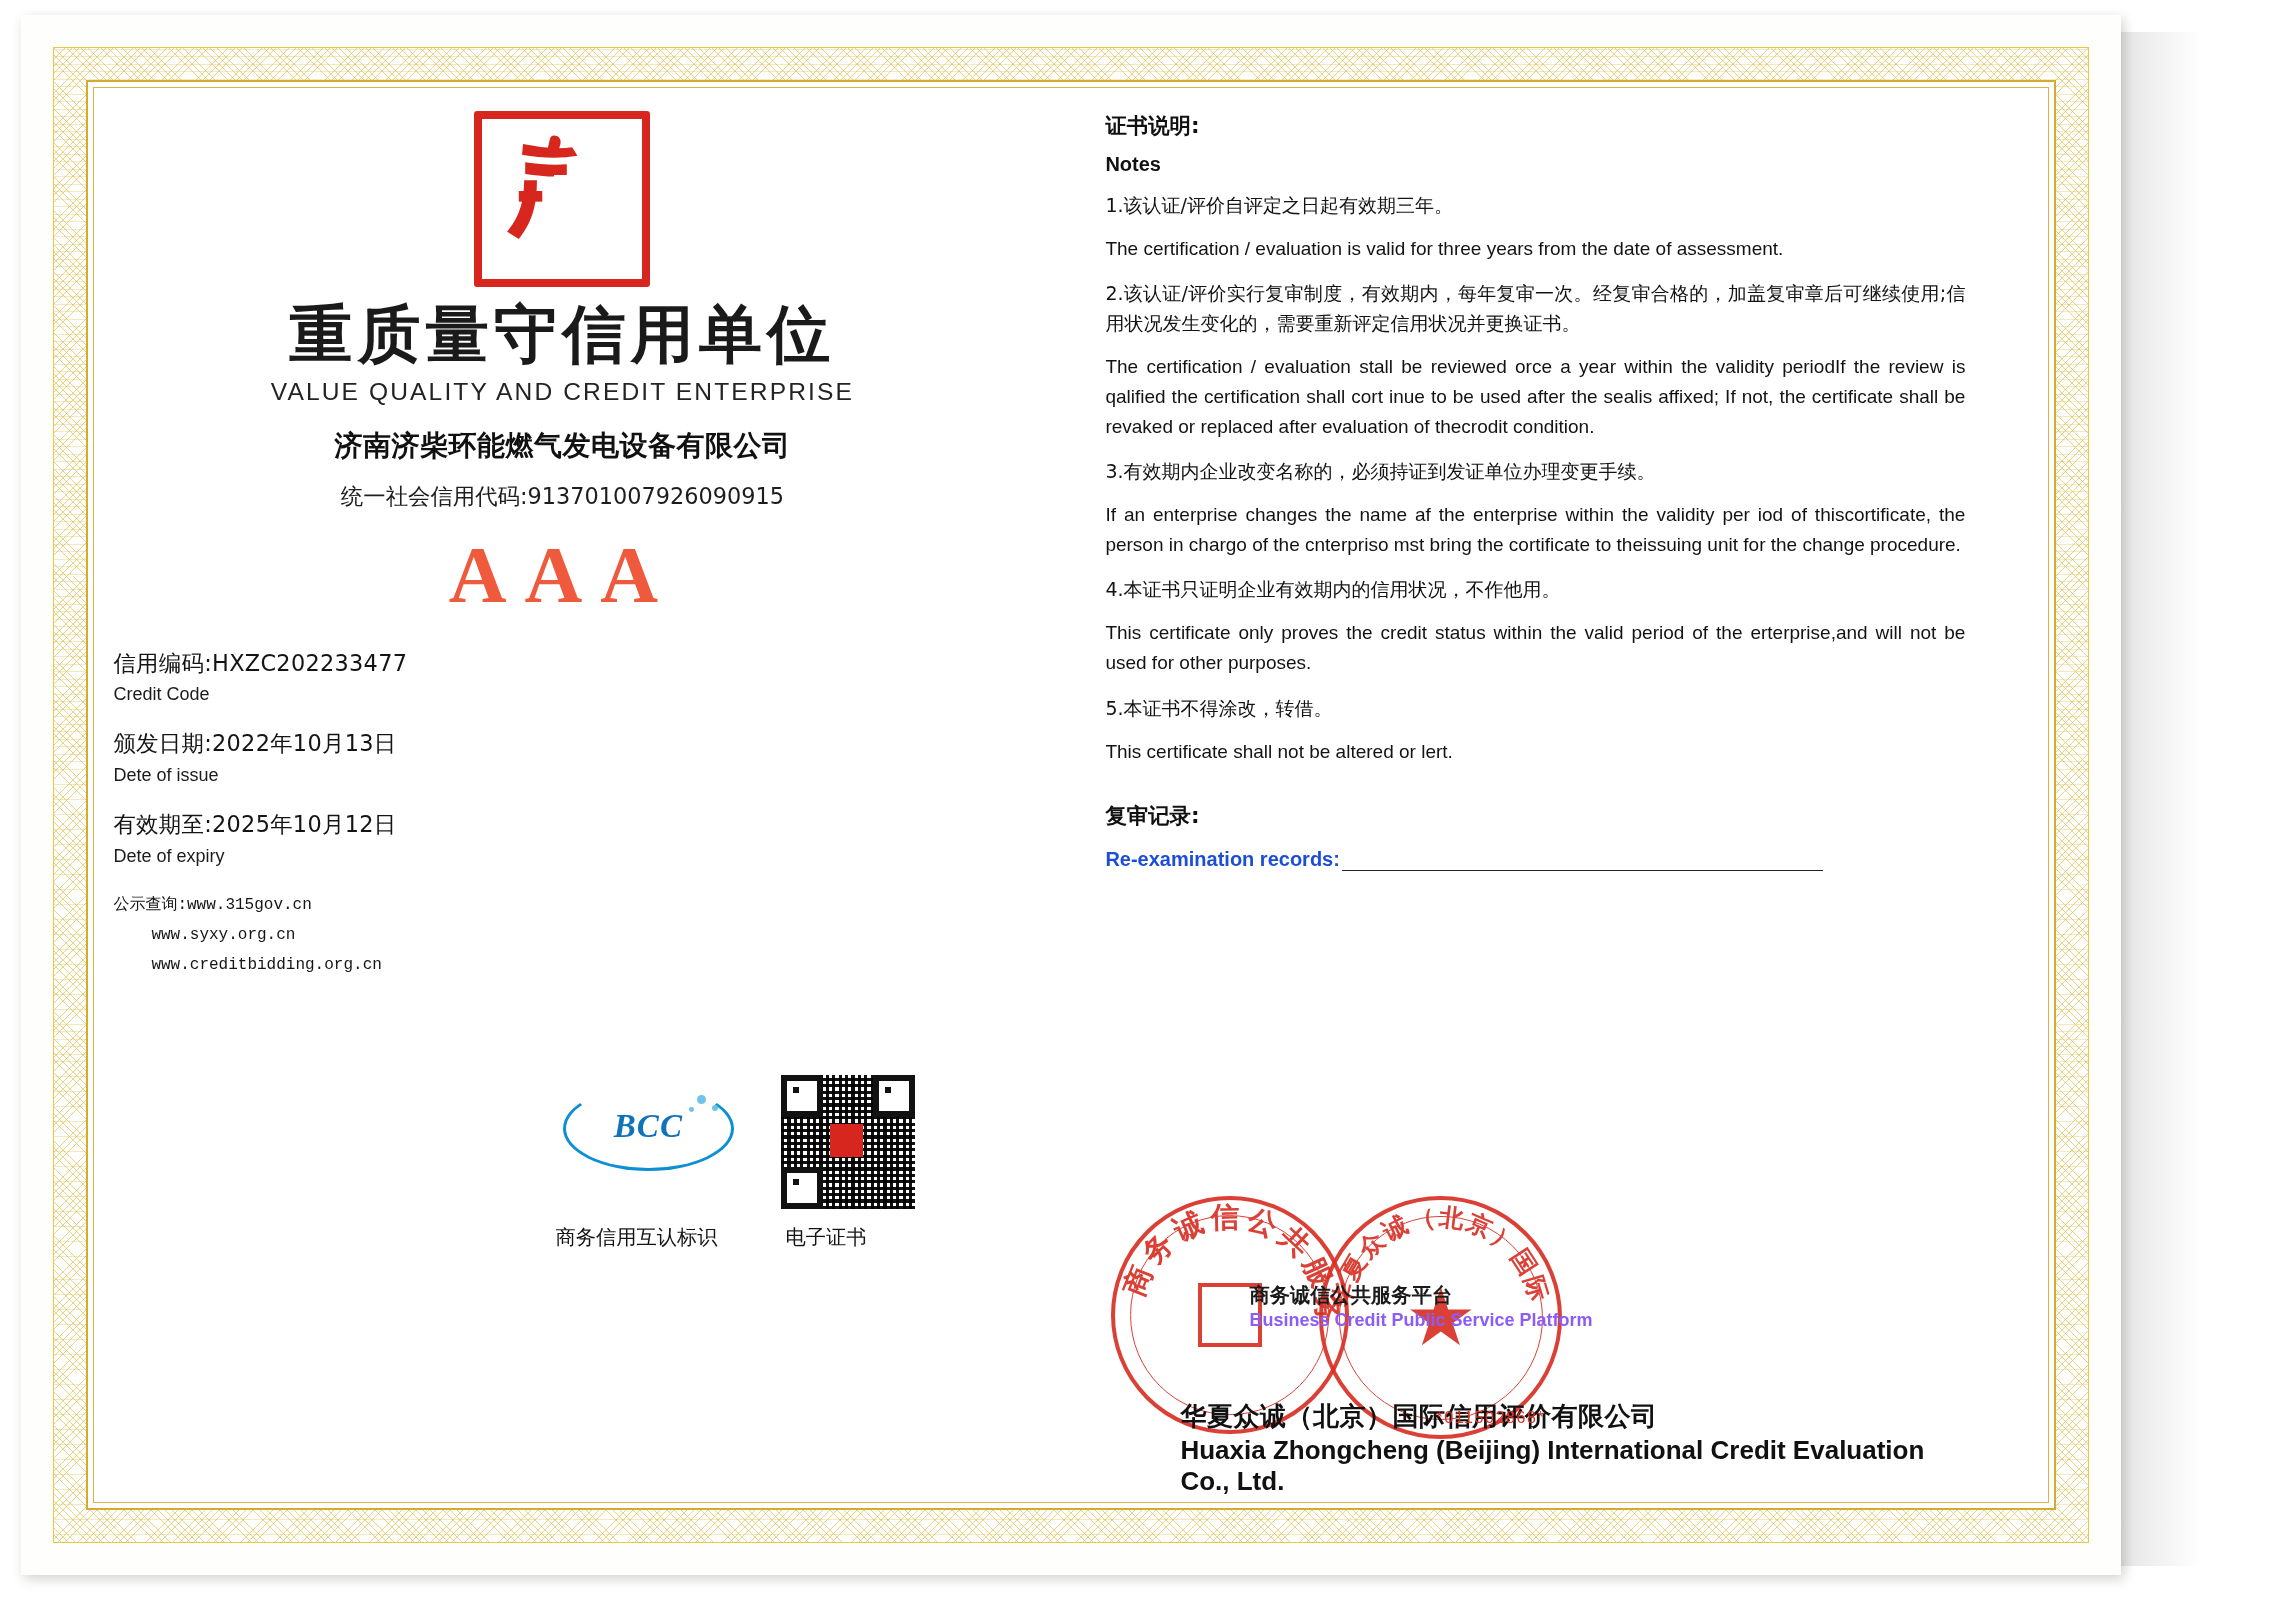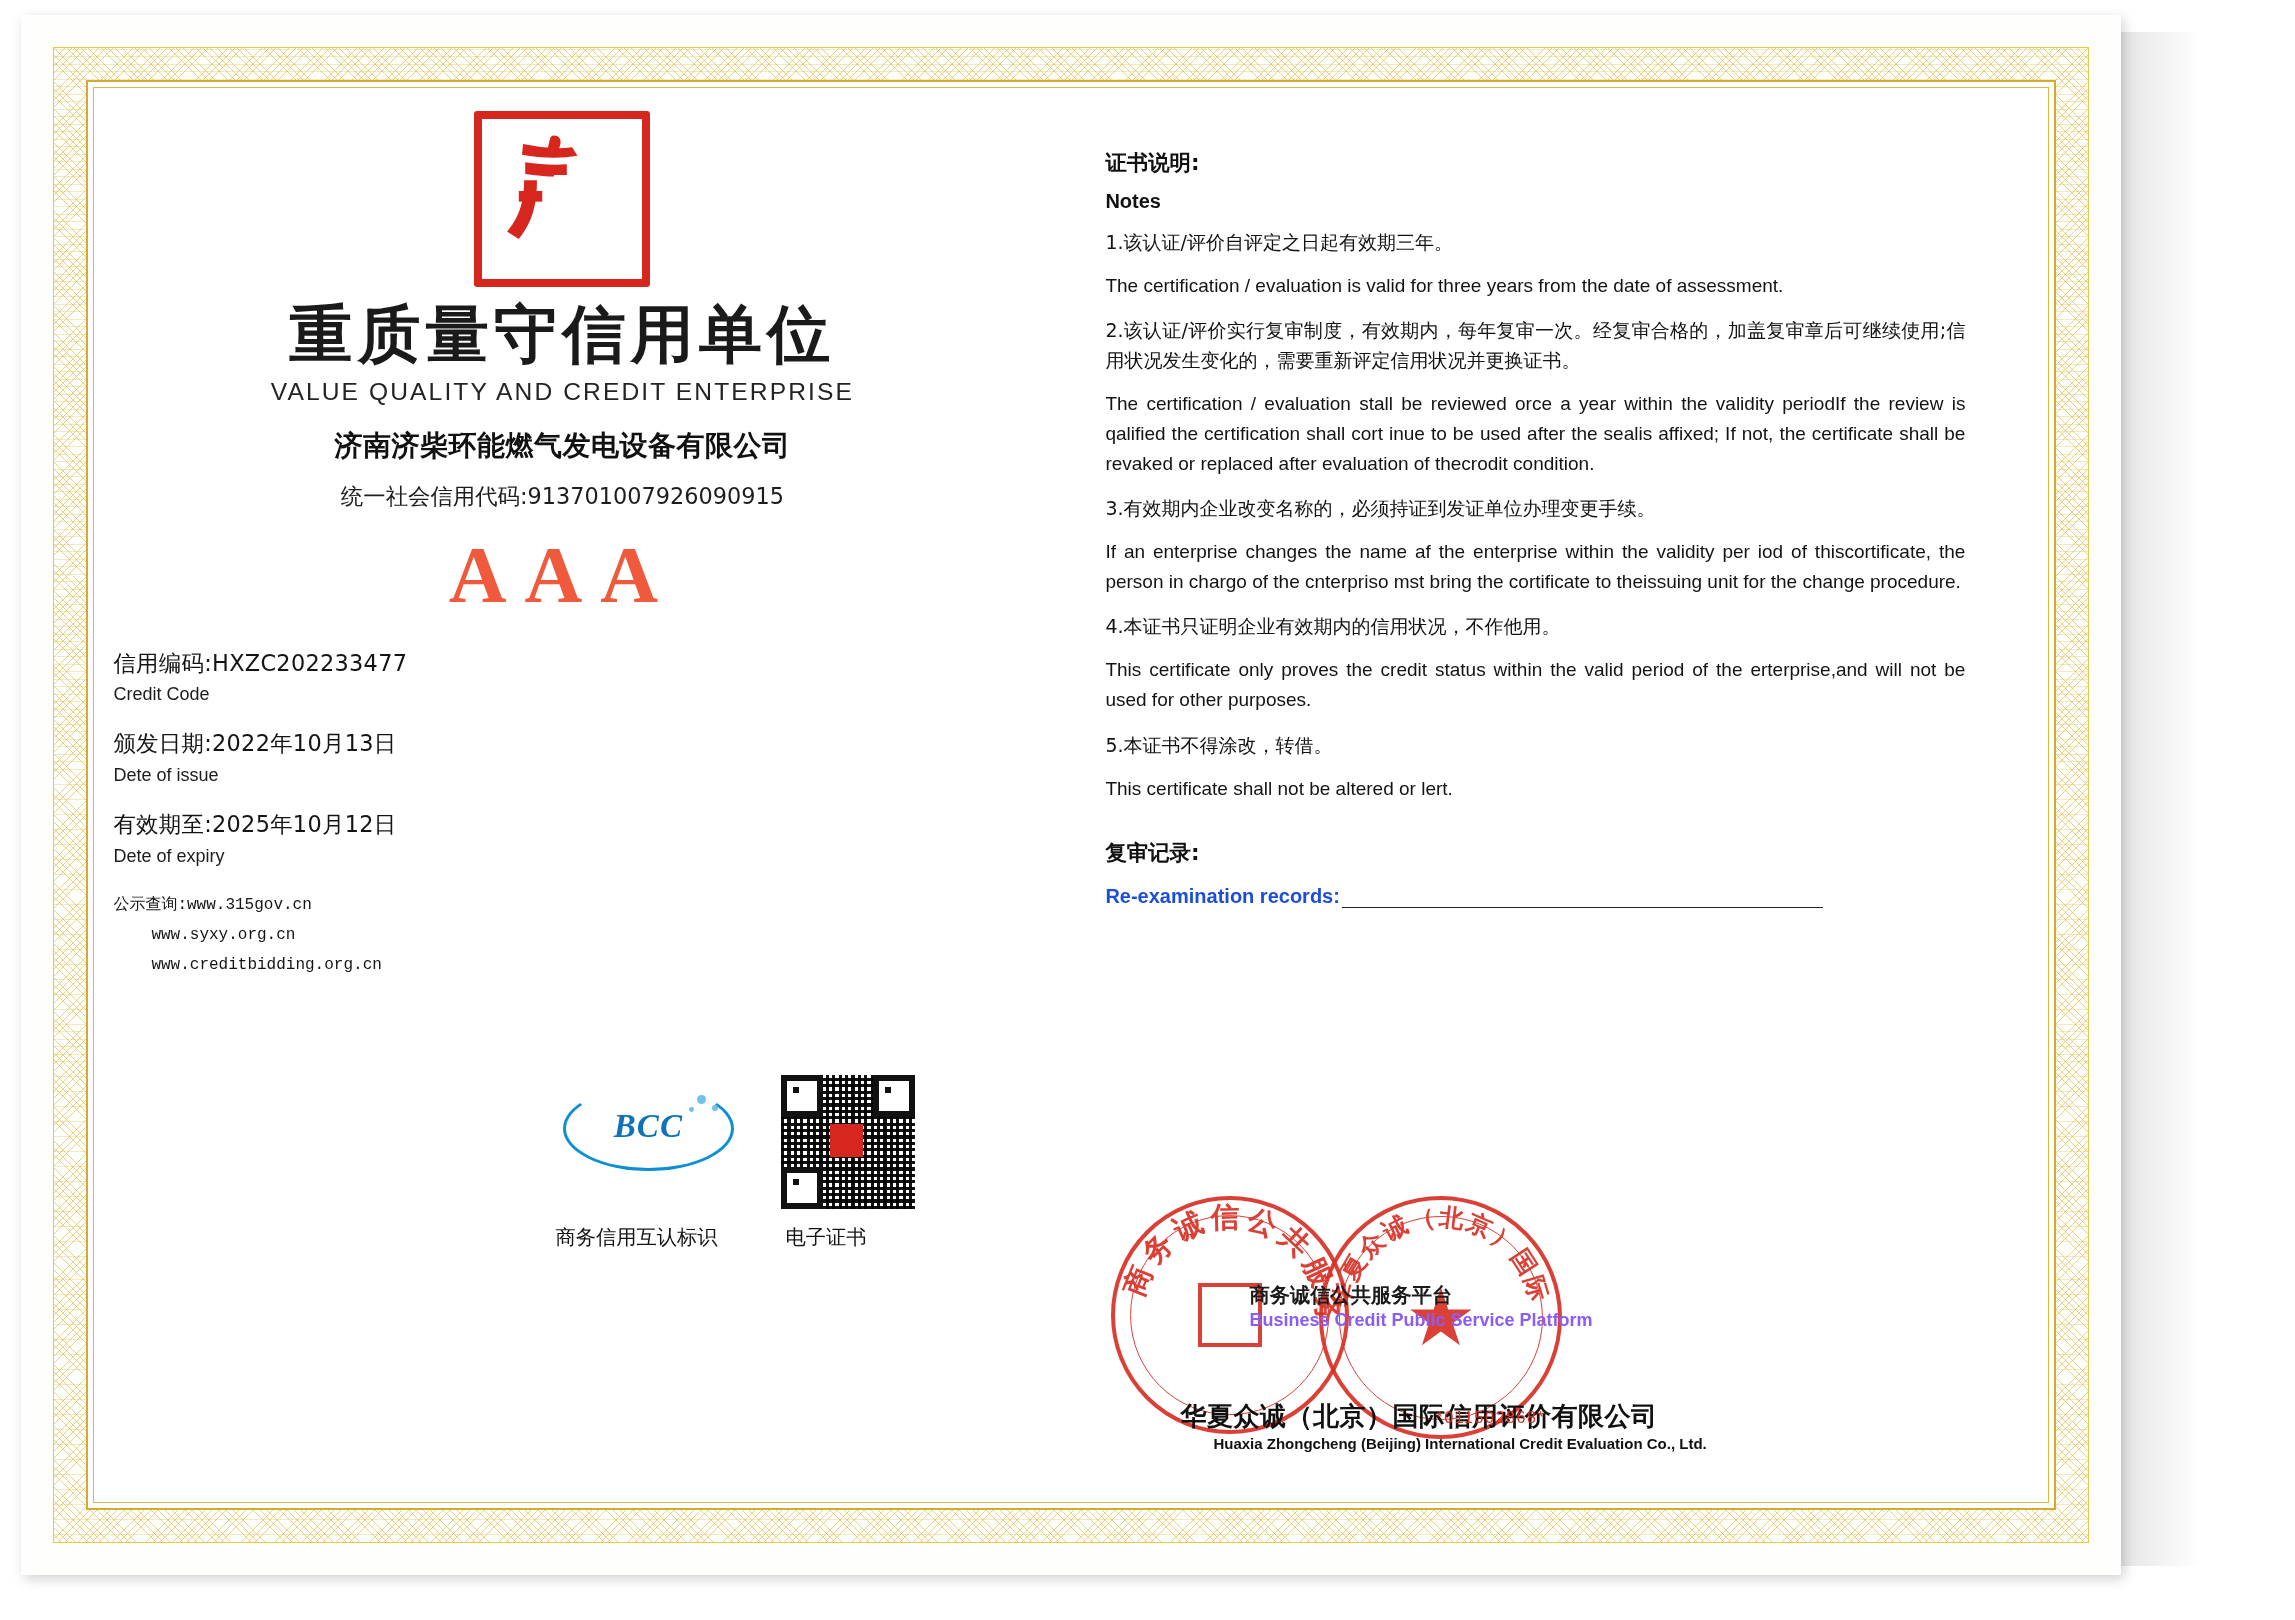--- a/index.html
+++ b/index.html
@@ -90,21 +90,20 @@
     position: absolute;
     left: 7px;
     top: 0;
     width: 898px;
   }
   .right-col {
     position: absolute;
     left: 999px;
     top: 5.3px;
     width: 860px;
-    margin-top: 37px;
   }
 
   
   .seal-logo {
     width: 176px;
     height: 176px;
     margin: 5.3px auto 0 auto;
     position: relative;
   }
   .seal-logo .frame {
@@ -399,23 +398,22 @@
     font-weight: bold;
     font-size: 26px;
     color: #111;
     letter-spacing: 0.5px;
   }
   .issuer-en {
     position: absolute;
     left: 75px;
     top: 244px;
     font-weight: bold;
-    font-size: 15px;
+    font-size: 26px;
     color: #111;
-    margin-left: 33px;
   }
   .stamp-code {
     position: absolute;
     left: 331px;
     top: 218px;
     font-size: 16px;
     color: #d93025;
     letter-spacing: 1.6px;
   }
 </style>

